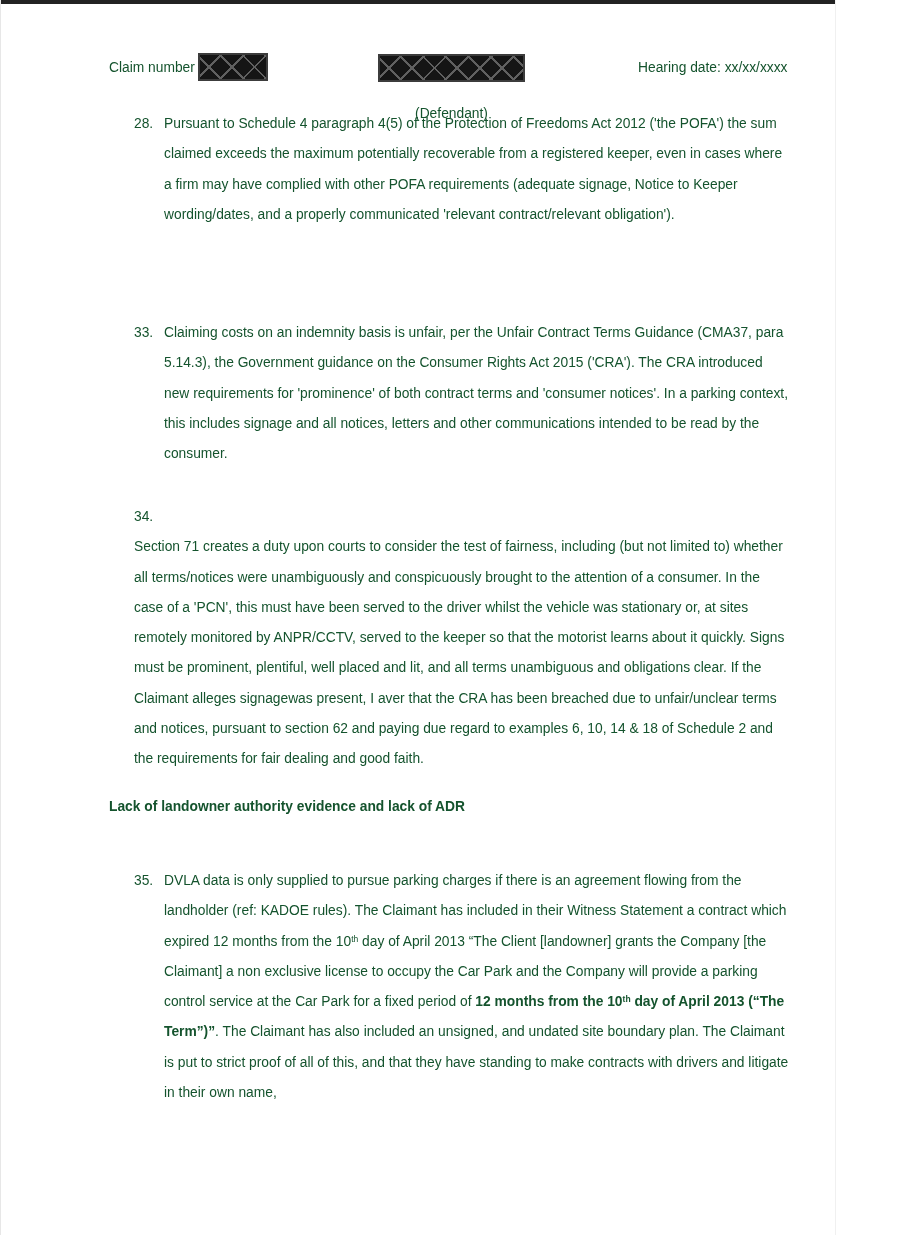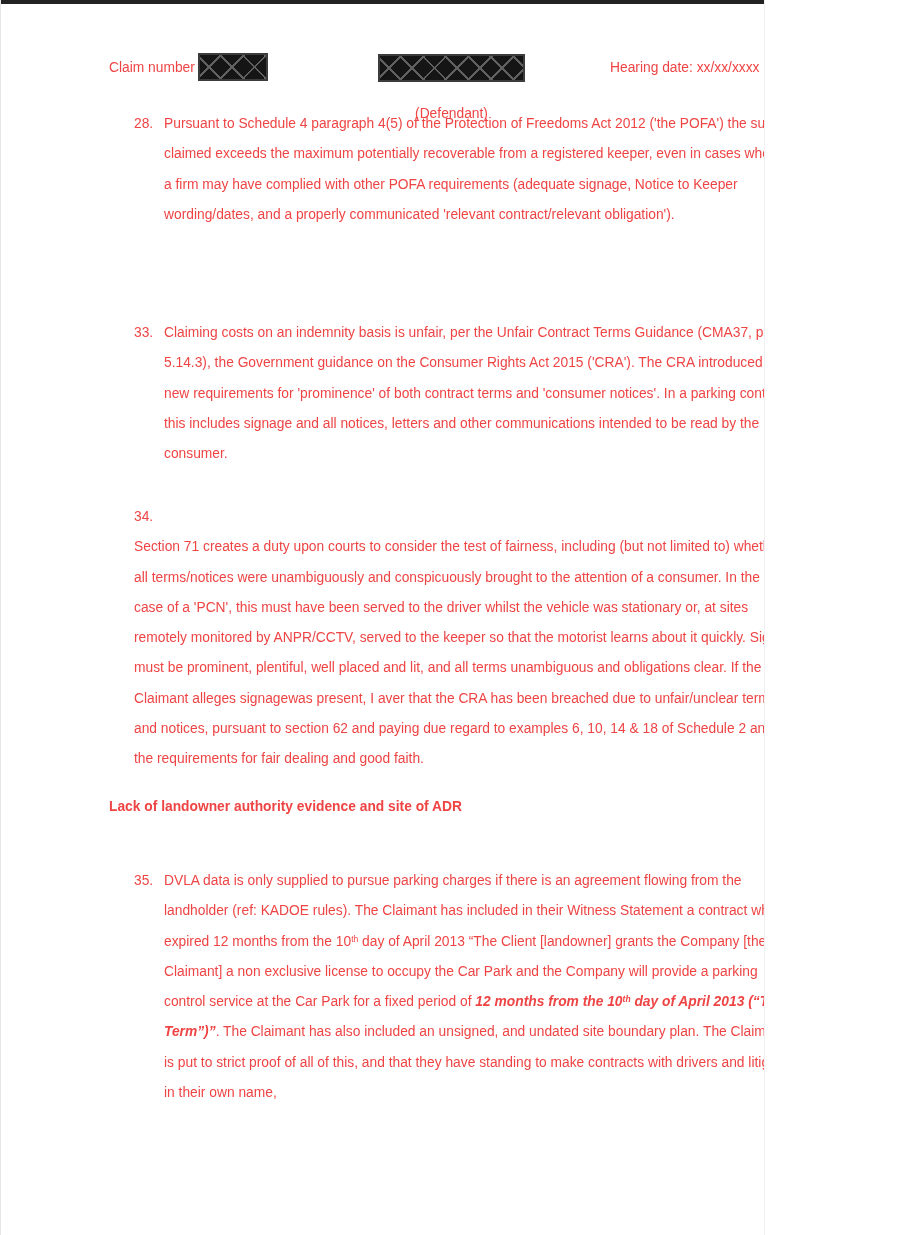--- a/index.html
+++ b/index.html
@@ -1,21 +1,21 @@
 <!DOCTYPE html>
 <html><head>
 <meta charset="utf-8">
 <style>
   html,body{margin:0;padding:0;background:#ffffff;}
   .page{
     position:relative;
-    width:765px;height:1235px;
+    width:836px;height:1235px;
     background:#ffffff;
     font-family:"Liberation Sans",sans-serif;
-    color:#ef4444;
+    color:#14532d;
     overflow:hidden;
     border-left:1px solid #e7e7e7;
     border-right:1px solid #f0f0f0;
     box-sizing:border-box;
   }
   .top-bar{
     position:absolute;top:0;left:0;width:100%;height:4px;
     background:#222222;
   }
   
@@ -34,41 +34,41 @@
     box-sizing:border-box;
   }
   .redaction.small{width:70px;height:28px;margin-left:3px;}
   .redaction.large{width:147px;height:28px;}
   .defendant-group{
     position:absolute;left:377px;top:54px;width:147px;
     text-align:center;font-size:13.8px;
   }
   .defendant-label{display:block;margin-top:21px;}
   .hearing{
-    position:absolute;left:609px;top:60px;font-size:13.8px;
+    position:absolute;left:637px;top:60px;font-size:13.8px;
   }
   
   .doc-body{position:absolute;left:108px;top:0;width:682px;}
   .para{
     position:absolute;left:25px;width:657px;
     display:flex;
     font-size:13.8px;line-height:30.3px;
   }
   .para-num{flex:none;width:30px;}
   .para-text{flex:1;}
   .p32{top:109px;}
   .p33{top:294px;margin-top:24px;}
   .p34{top:502px;flex-direction:column;}
   .p35{top:866px;}
   .section-heading{
     position:absolute;left:0;top:792px;
     font-size:13.8px;line-height:30.3px;font-weight:bold;
   }
   .run-italic{}
-  .run-bold-italic{font-style:italic;font-weight:bold;text-align:center;}
+  .run-bold-italic{font-weight:bold;text-align:center;}
   sup{
     font-size:8.5px;line-height:0;
     position:relative;top:-0.45em;vertical-align:baseline;
   }
 </style>
 </head>
 <body>
 
 <div class="page">
   <div class="top-bar"></div>
@@ -95,21 +95,21 @@
     <div class="para p33">
       <span class="para-num">33.</span>
       <span class="para-text"><span>Claiming costs on an indemnity basis is unfair, per the </span><span class="run-italic">Unfair Contract Terms Guidance</span><span> (CMA37, para 5.14.3), the Government guidance on the Consumer Rights Act 2015 ('CRA'). The CRA introduced new requirements for 'prominence' of both contract terms and 'consumer notices'. In a parking context, this includes signage and all notices, letters and other communications intended to be read by the consumer.</span></span>
     </div>
 
     <div class="para p34">
       <span class="para-num">34.</span>
       <span class="para-text"><span>Section 71 creates a duty upon courts to consider the test of fairness, including (but not limited to) whether all terms/notices were unambiguously and conspicuously brought to the attention of a consumer. In the case of a 'PCN', this must have been served to the driver whilst the vehicle was stationary or, at sites remotely monitored by ANPR/CCTV, served to the keeper so that the motorist learns about it quickly. Signs must be prominent, plentiful, well placed and lit, and all terms unambiguous and obligations clear. If the Claimant alleges signagewas present, I aver that the CRA has been breached due to unfair/unclear terms </span><span class="run-italic">and</span><span> notices, pursuant to section 62 and paying due regard to examples 6, 10, 14 &amp; 18 of Schedule 2 and the requirements for fair dealing and good faith.</span></span>
     </div>
 
-    <div class="section-heading">Lack of landowner authority evidence and site of ADR</div>
+    <div class="section-heading">Lack of landowner authority evidence and lack of ADR</div>
 
     <div class="para p35">
       <span class="para-num">35.</span>
       <span class="para-text"><span>DVLA data is only supplied to pursue parking charges if there is an agreement flowing from the landholder (ref: </span><span class="run-italic">KADOE</span><span> rules). The Claimant has included in their Witness Statement a contract which expired 12 months from the 10</span><sup>th</sup><span> day of April 2013 </span><span class="run-italic">“The Client [landowner] grants the Company [the Claimant] a non exclusive license to occupy the Car Park and the Company will provide a parking control service at the Car Park for a fixed period of </span><span class="run-bold-italic">12 months from the 10</span><sup class="run-bold-italic">th</sup><span class="run-bold-italic"> day of April 2013 (“The Term”)”</span><span>. The Claimant has also included an unsigned, and undated site boundary plan. The Claimant is put to strict proof of all of this, and that they have standing to make contracts with drivers and litigate in their own name,</span></span>
     </div>
 
   </div>
 </div>
 
 </body></html>

